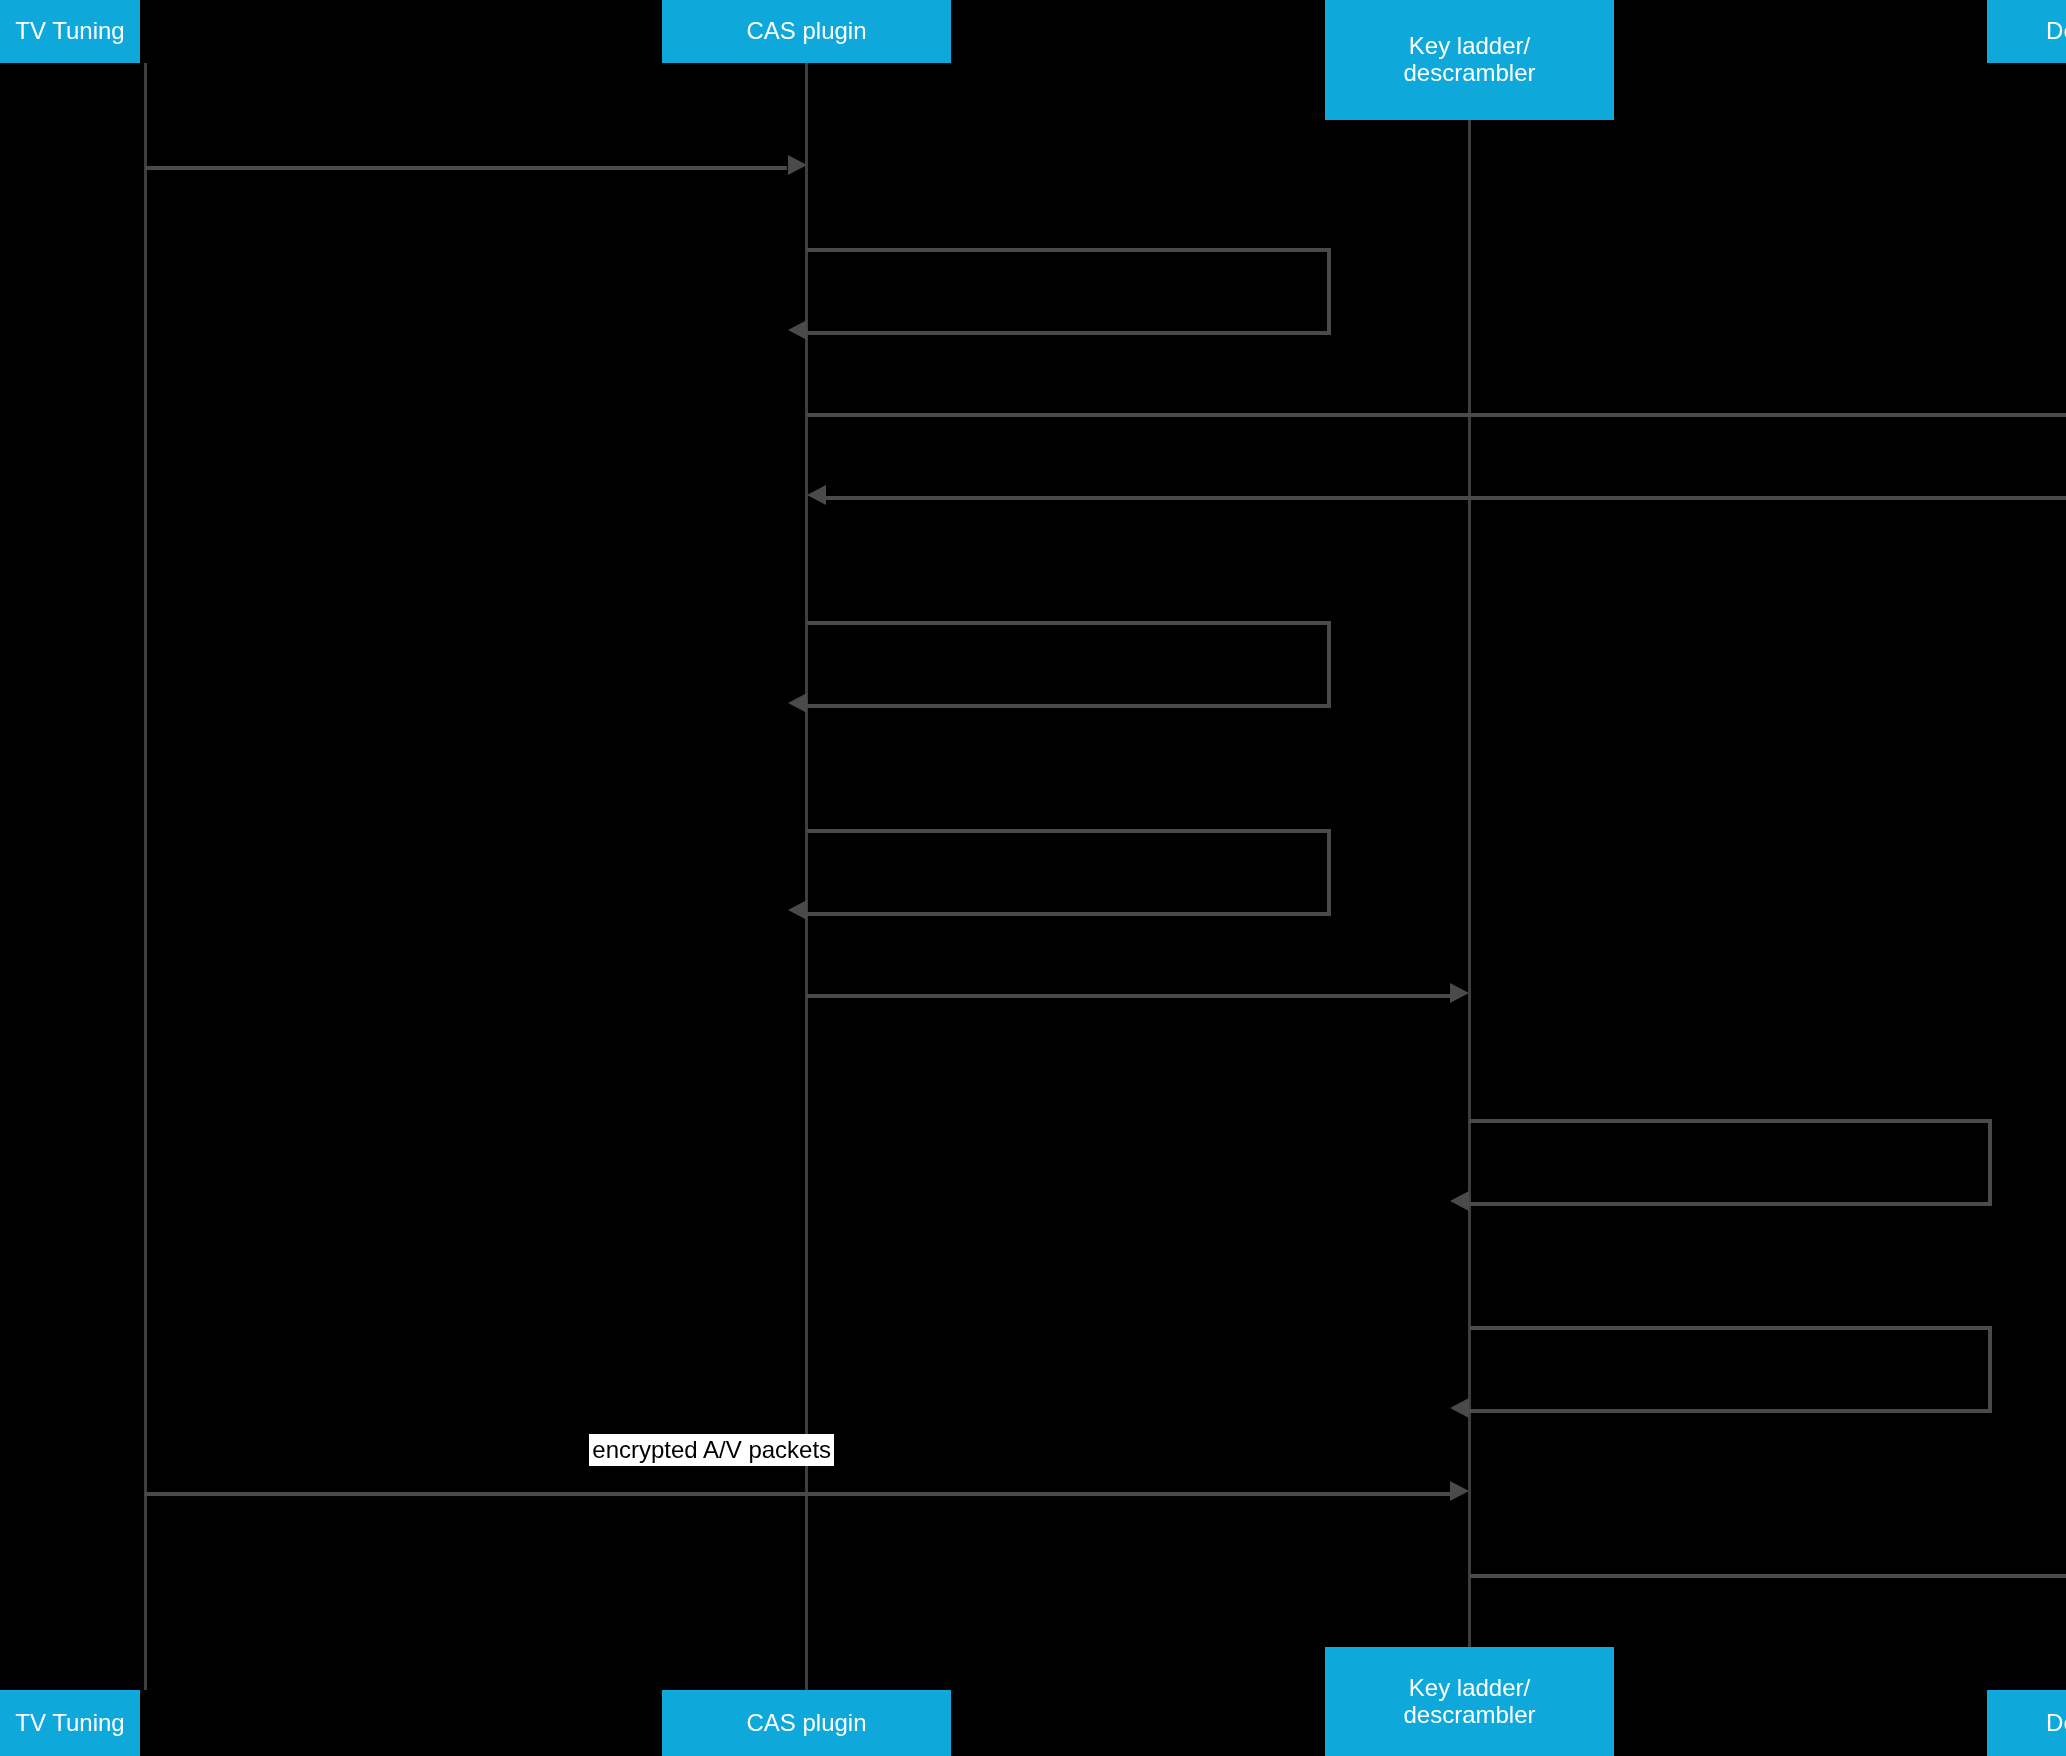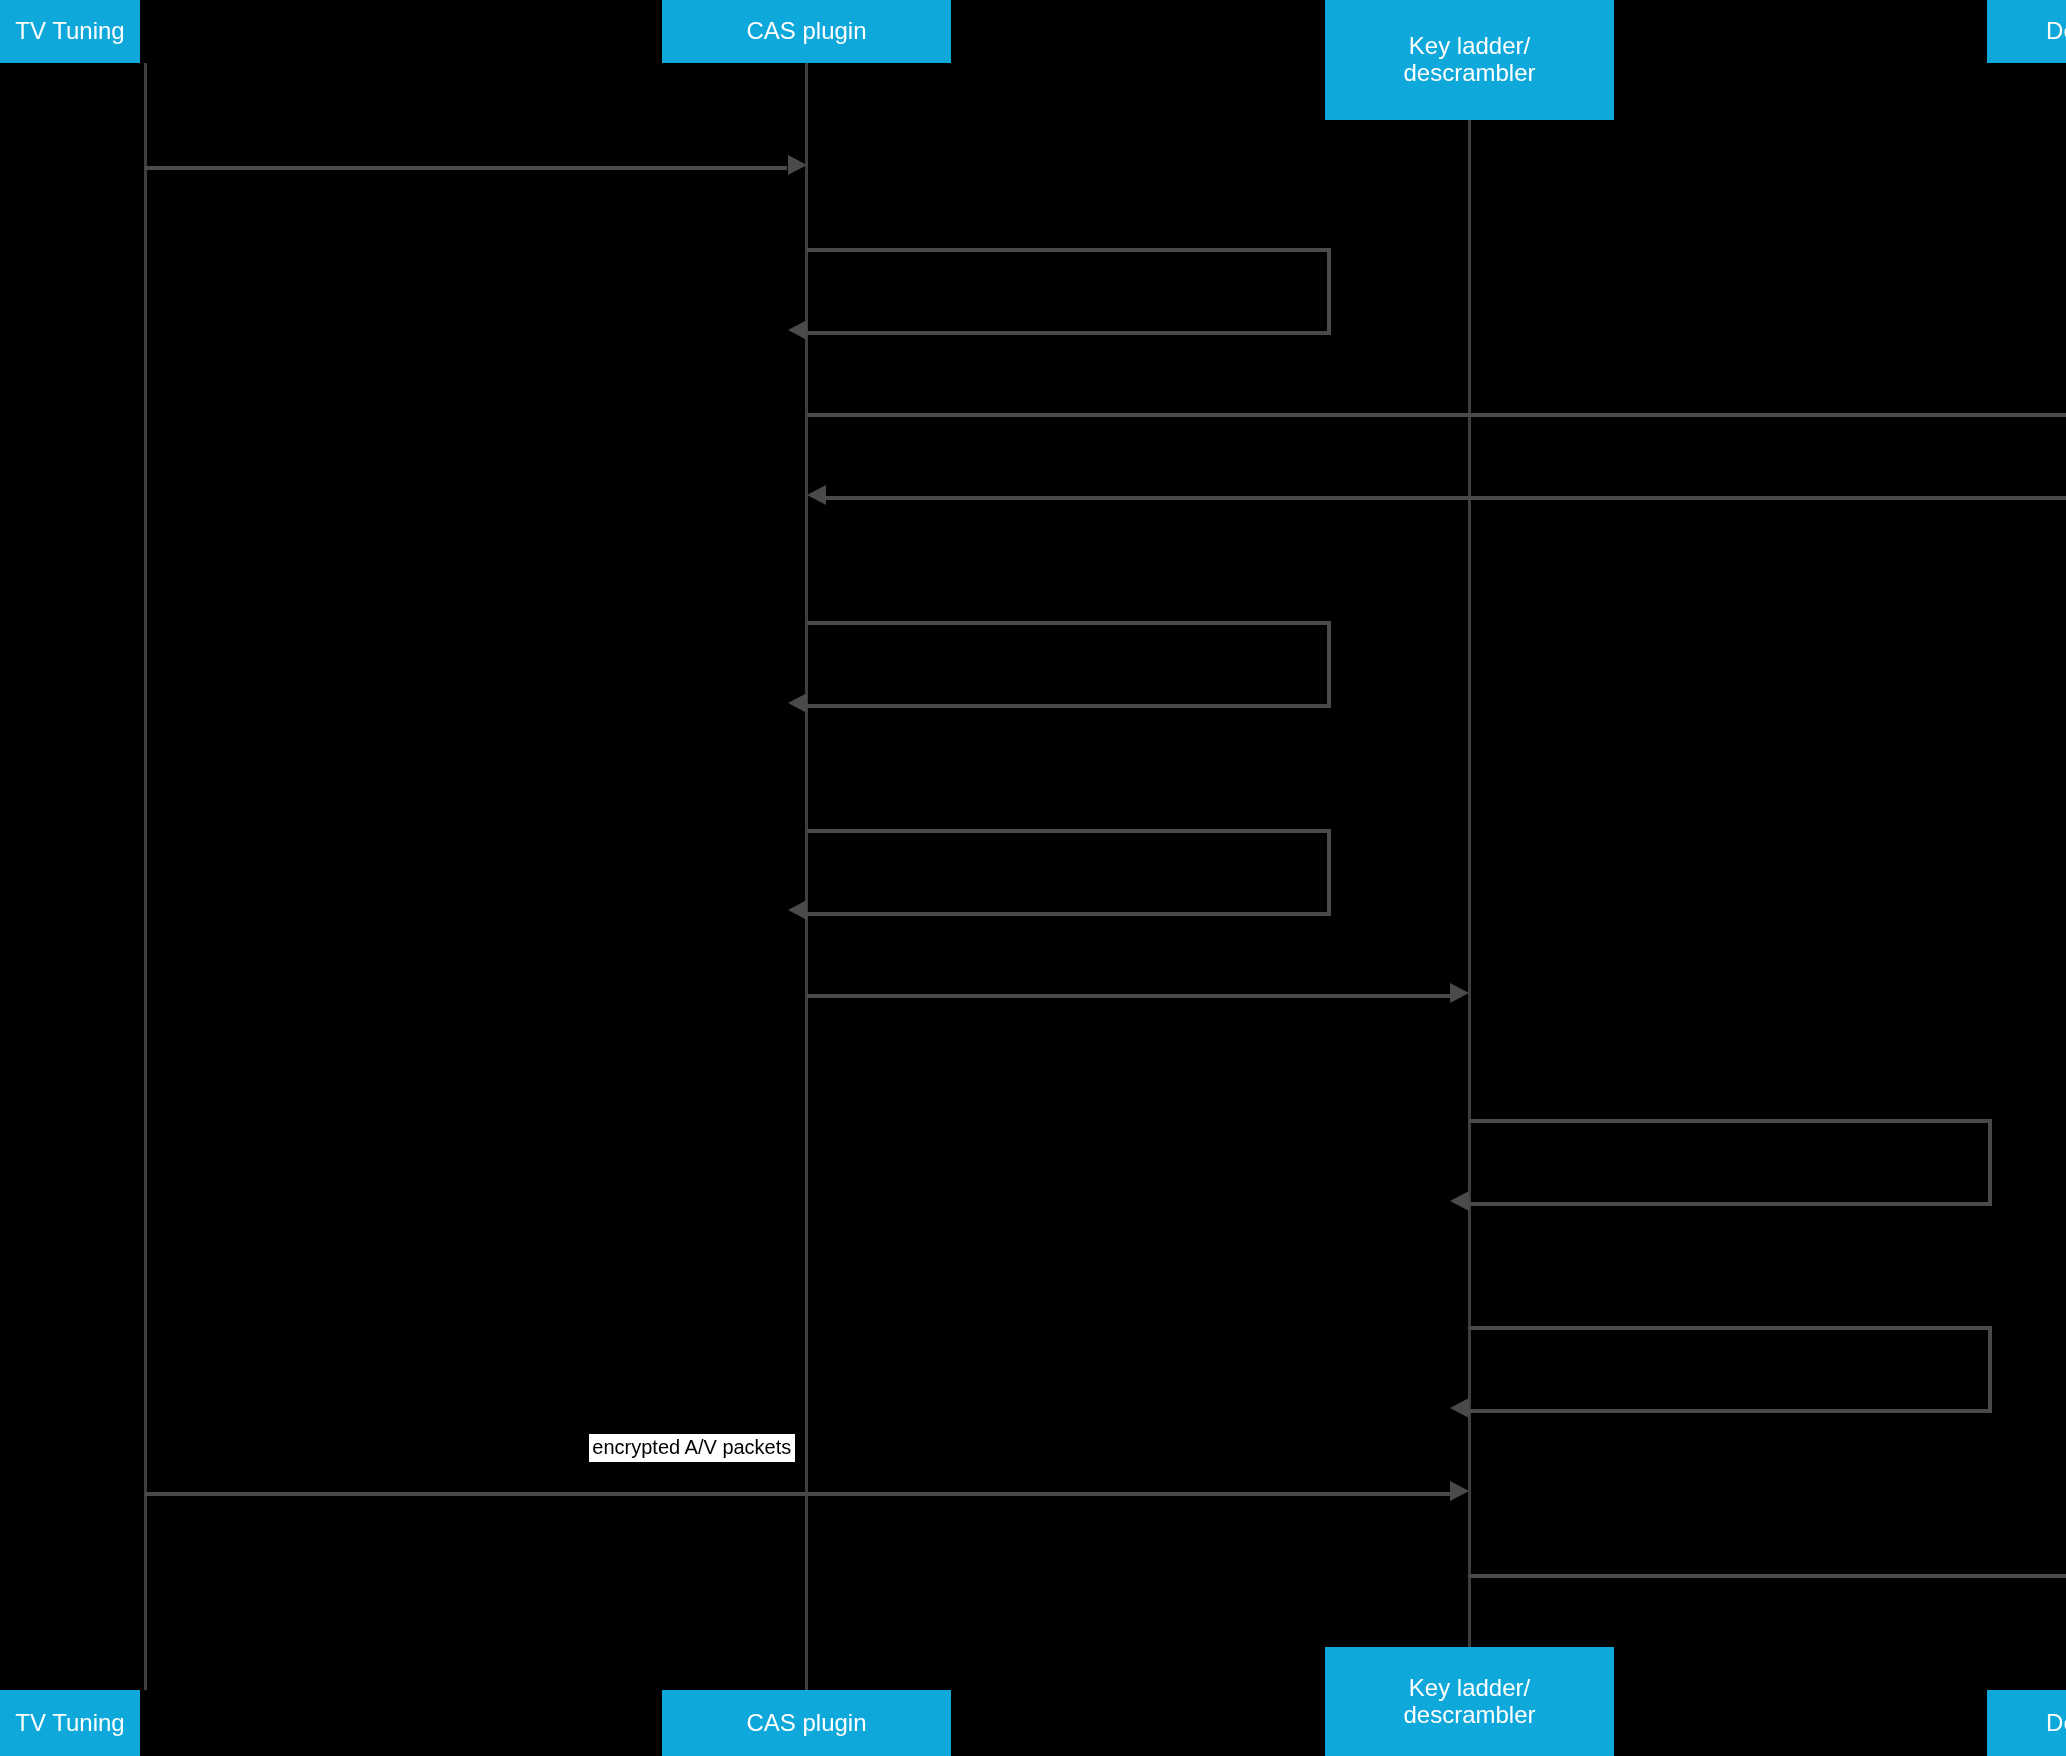--- a/index.html
+++ b/index.html
@@ -73,21 +73,21 @@
     border-left:0;
     box-sizing:border-box;
     z-index:4;
   }
 
   
   .msglabel{
     position:absolute;
     background:#FFFFFF;
     color:#000000;
-    font-size:20px;
+    font-size:24px;
     line-height:1.05;
     padding:2.5px 3.3px 4.1px 3.3px;
     white-space:nowrap;
     z-index:7;
     box-sizing:border-box;
   }
 </style>
 </head>
 <body>
 

